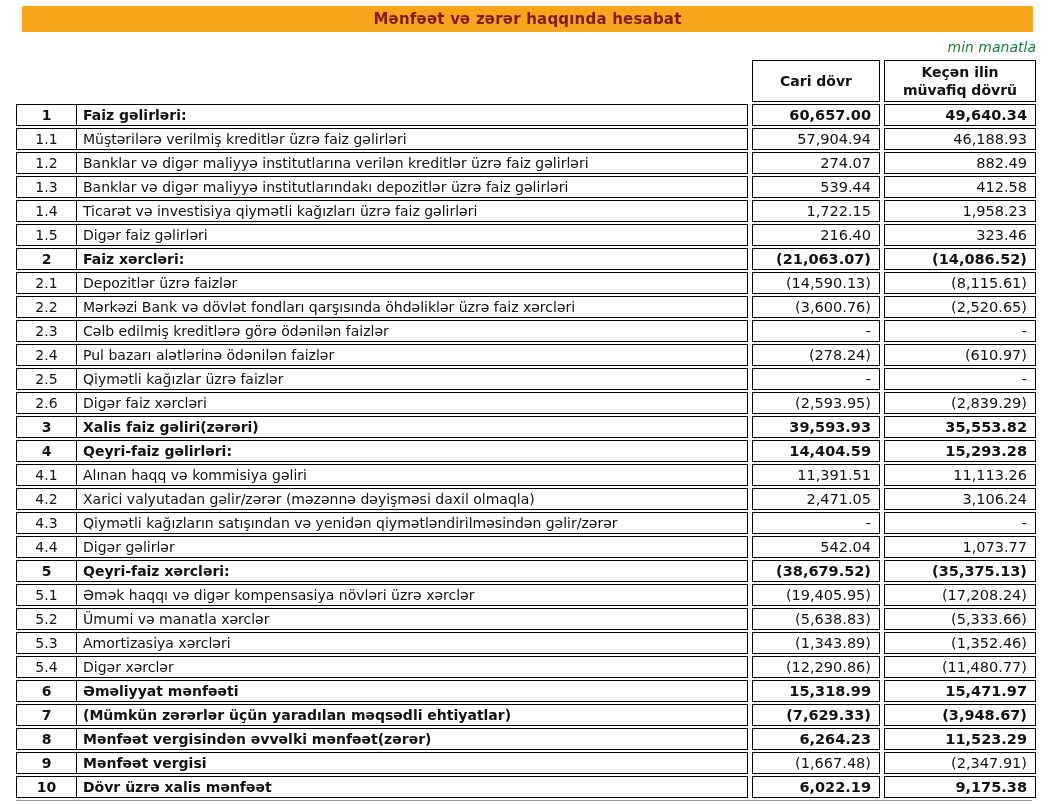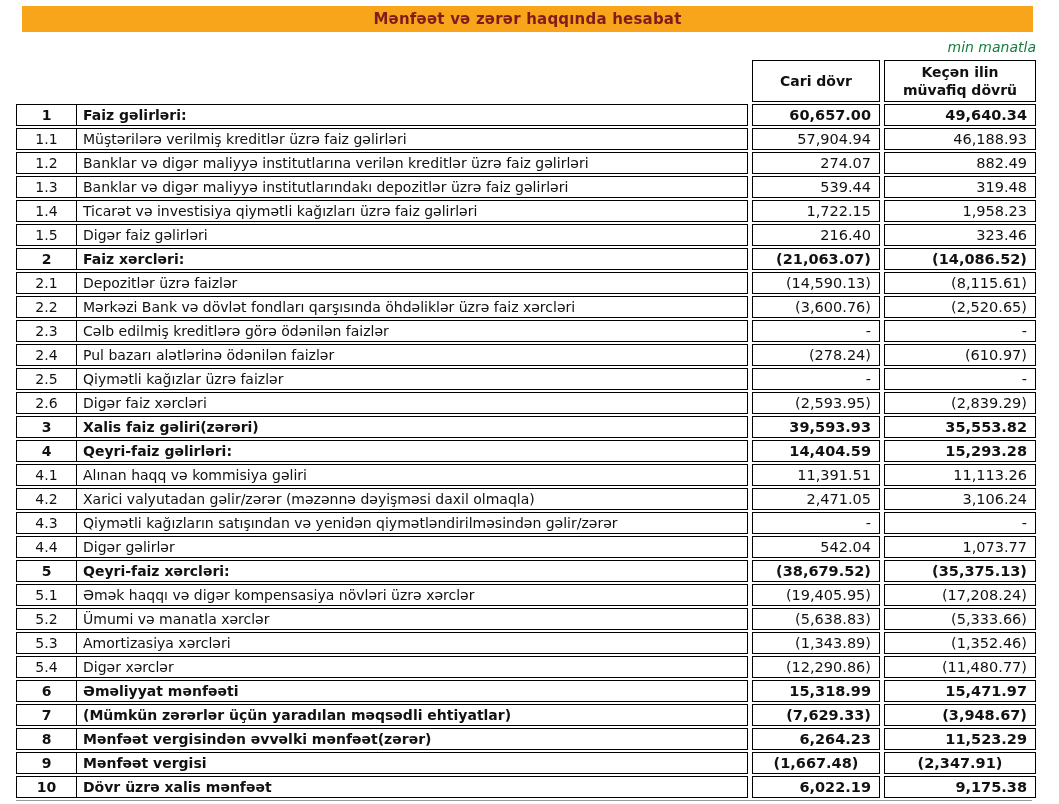--- a/index.html
+++ b/index.html
@@ -76,21 +76,21 @@
   }
   .val-box {
     text-align: right;
     padding: 0 8px 0 8px;
     line-height: 20px;
     font-size: 14.5px;
   }
   .body-row.bold .num,
   .body-row.bold .label { font-weight: bold; }
   .body-row.bold .val-box { font-weight: bold; }
-  .body-row.bold.values-normal .val-box { font-weight: bold; text-align: center; }
+  .body-row.bold.values-normal .val-box { font-weight: normal; }
 
   .table-bottom-line {
     margin-top: 0px;
     border-top: 1px solid #9a9a9a;
     width: 1016px;
   }
 </style>
 </head>
 <body>
 
@@ -133,21 +133,21 @@
       <div class="val-box v1">274.07</div>
       <div class="val-box v2">882.49</div>
     </div>
 
     <div class="grid body-row">
       <div class="label-box">
         <span class="num">1.3</span>
         <span class="label">Banklar və digər maliyyə institutlarındakı depozitlər üzrə faiz gəlirləri</span>
       </div>
       <div class="val-box v1">539.44</div>
-      <div class="val-box v2">319.48</div>
+      <div class="val-box v2">412.58</div>
     </div>
 
     <div class="grid body-row">
       <div class="label-box">
         <span class="num">1.4</span>
         <span class="label">Ticarət və investisiya qiymətli kağızları üzrə faiz gəlirləri</span>
       </div>
       <div class="val-box v1">1,722.15</div>
       <div class="val-box v2">1,958.23</div>
     </div>

